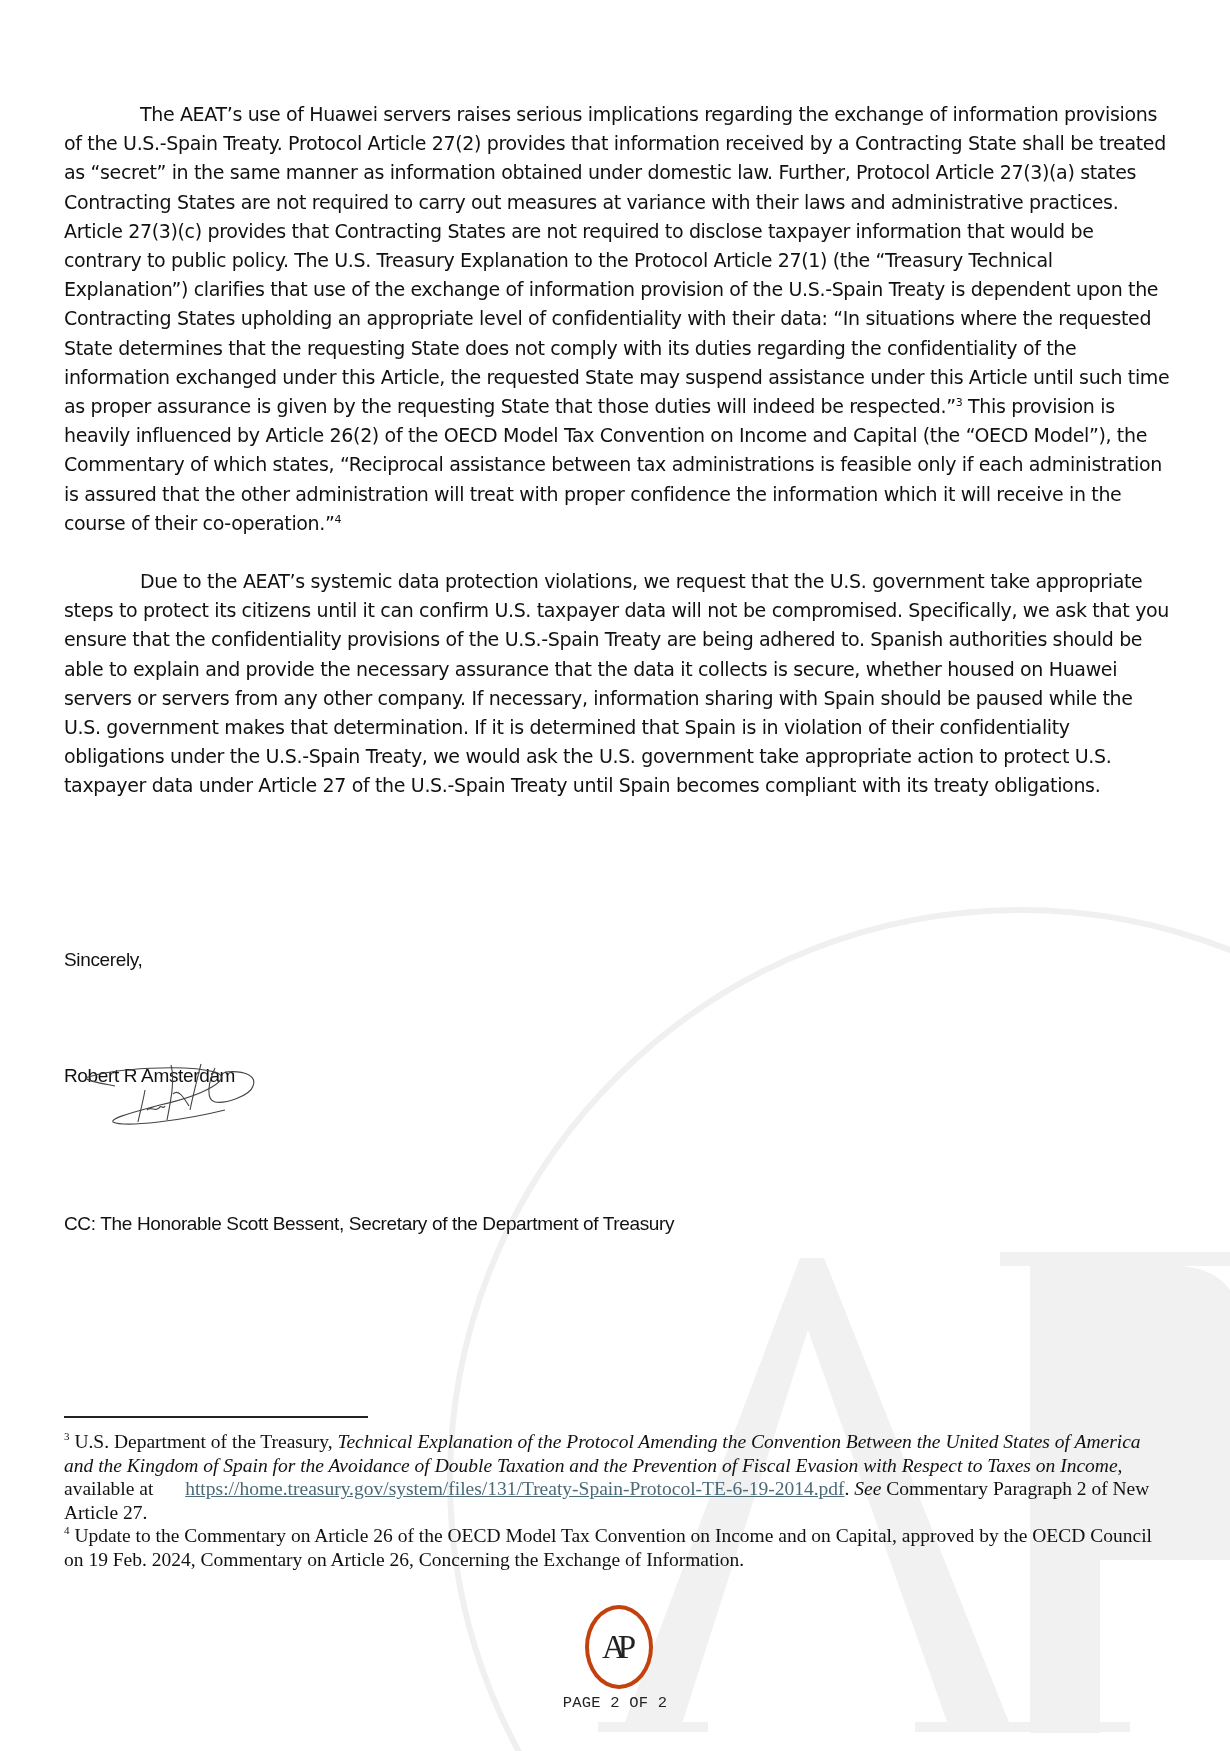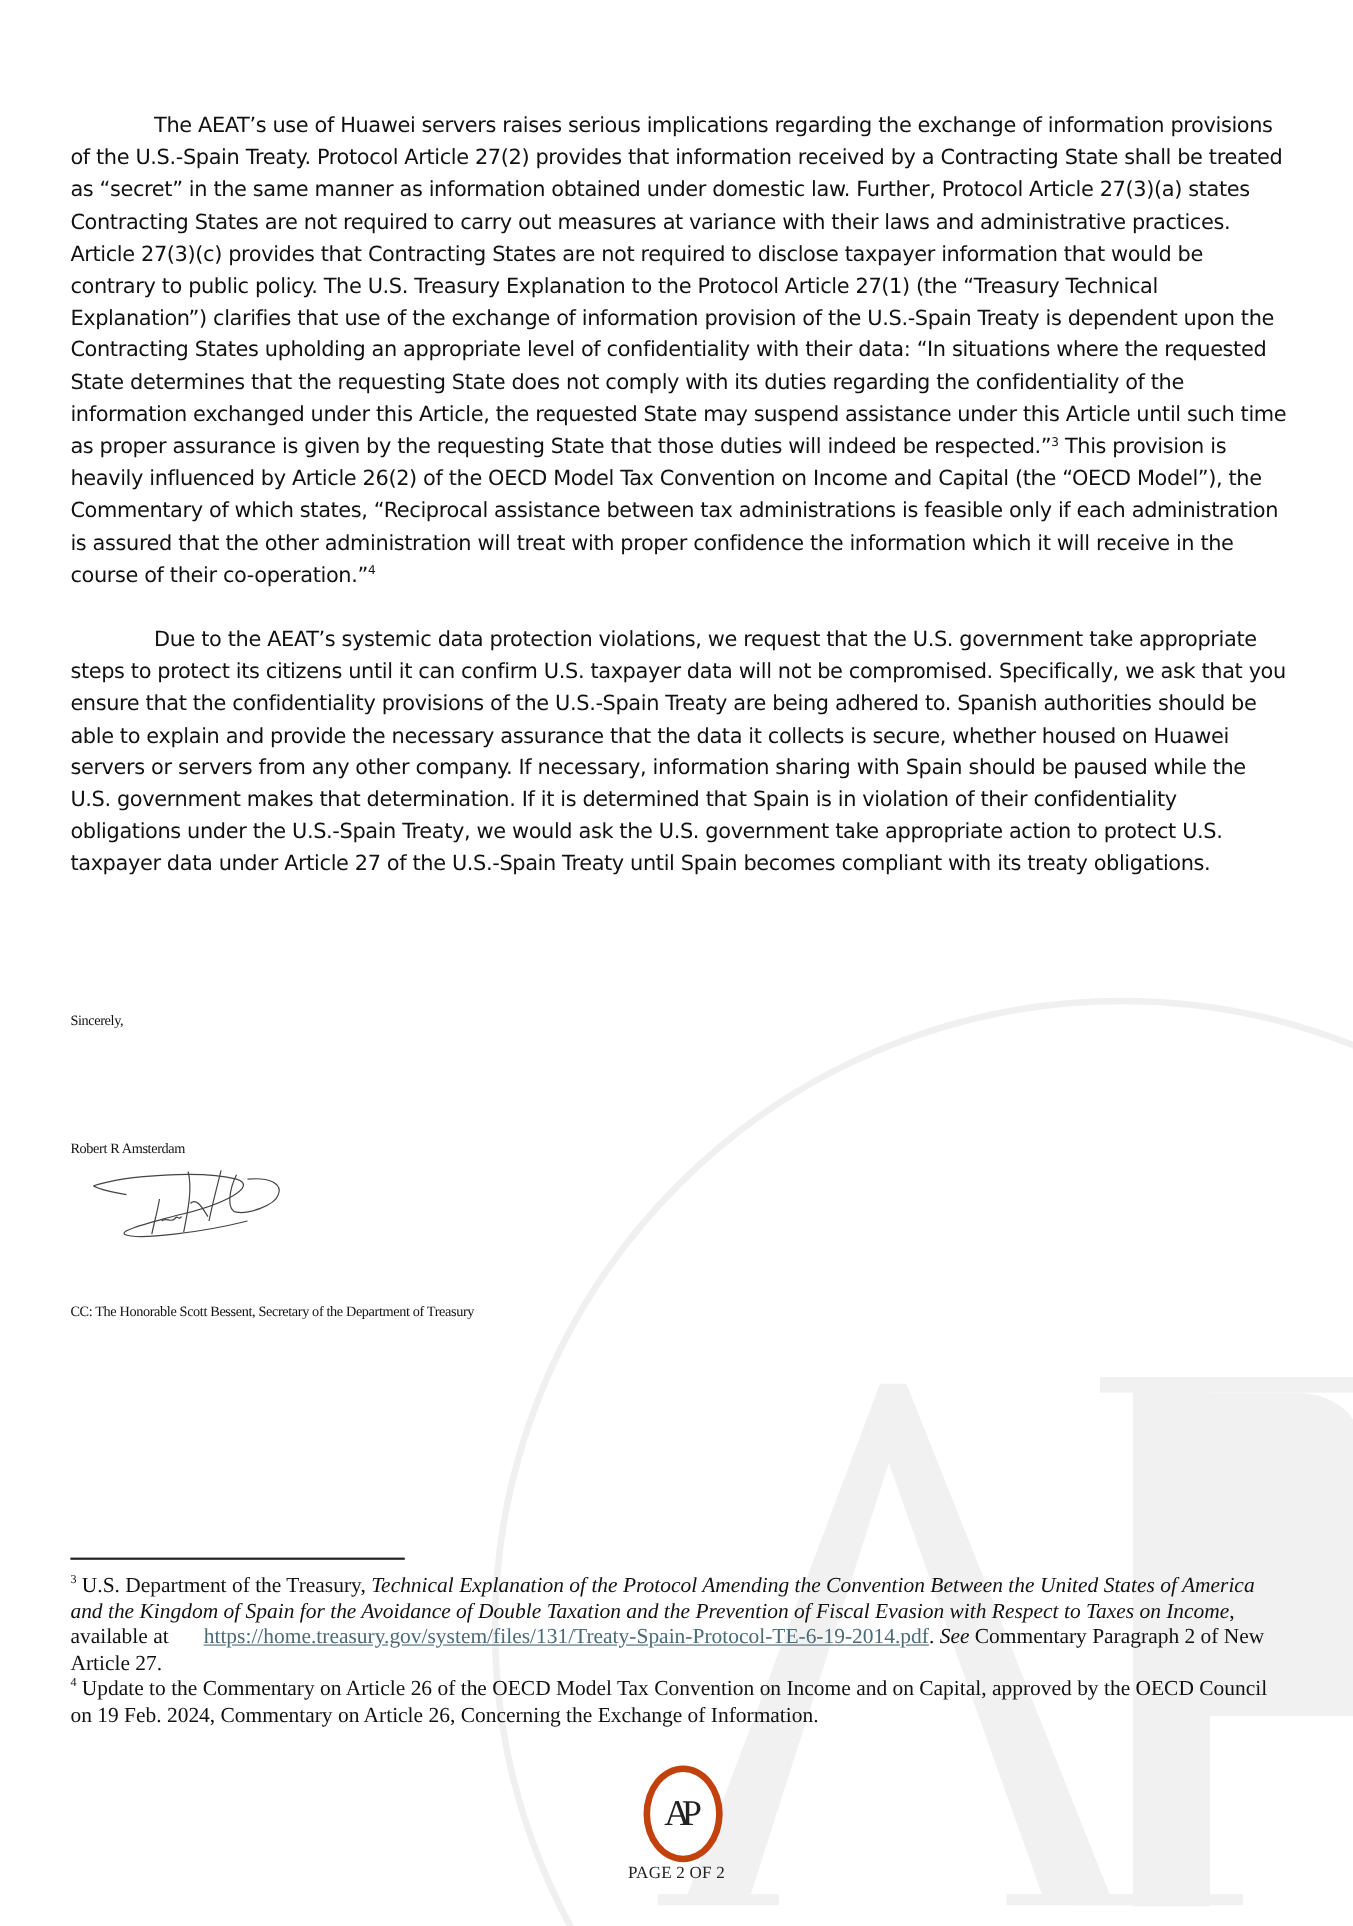--- a/index.html
+++ b/index.html
@@ -6,38 +6,38 @@
   body { width: 1230px; height: 1751px; position: relative; overflow: hidden; }
   .watermark { position: absolute; left: 0; top: 0; width: 1230px; height: 1751px; pointer-events: none; z-index: 0; }
   .page { position: absolute; left: 0; top: 0; width: 1230px; height: 1230px; z-index: 1; }
   .body-text {
     position: absolute; left: 64px; width: 1110px;
     font-family: "DejaVu Sans", sans-serif; font-size: 19px; line-height: 29.2px;
     color: #111111; letter-spacing: -0.35px;
   }
   .para { margin: 0; text-indent: 76px; }
   sup { font-size: 11px; line-height: 0; vertical-align: 7px; }
-  .plain { position: absolute; left: 64px; font-family: Liberation Serif, serif; font-size: 13px; color: #111; letter-spacing: -0.35px; }
+  .plain { position: absolute; left: 64px; font-family: Liberation Sans, sans-serif; font-size: 19px; color: #111; letter-spacing: -0.35px; margin-top: 29px; }
   .fn-rule { position: absolute; left: 64px; top: 1416px; width: 304px; height: 1.5px; background: #222; }
   .footnotes {
     position: absolute; left: 64px; top: 1430px; width: 1110px;
     font-family: "Liberation Serif", serif; font-size: 19.5px; line-height: 23.5px; color: #111;
   }
   .footnotes p { margin: 0; }
   .footnotes sup { font-size: 11px; vertical-align: 8px; }
   .footnotes a { color: #4a6a78; text-decoration: underline; margin-left: 27px; }
   .logo {
     position: absolute; left: 585px; top: 1605px; width: 60px; height: 76px;
-    border: 6px solid #c2410c; border-radius: 50%; display: flex; align-items: center; justify-content: center;
+    border: 4px solid #c2410c; border-radius: 50%; display: flex; align-items: center; justify-content: center;
     font-family: "Liberation Serif", serif; font-size: 33px; color: #222; letter-spacing: -8px; background: rgba(255,255,255,0.6);
   }
   .logo span { padding-right: 8px; }
   .page-num {
     position: absolute; left: 0; width: 1230px; top: 1694px; text-align: center;
-    font-family: Liberation Serif, serif; font-size: 15.5px; color: #222; letter-spacing: 0.2px;
+    font-family: Liberation Mono, monospace; font-size: 15.5px; color: #222; letter-spacing: 0.2px;
   }
   .signature { position: absolute; left: 75px; top: 1050px; width: 250px; height: 85px; }
 </style>
 </head>
 <body>
 
 <svg class="watermark" viewBox="0 0 1230 1751" xmlns="http://www.w3.org/2000/svg">
   <circle cx="1020" cy="1480" r="570" fill="none" stroke="#f0f0f0" stroke-width="6"></circle>
 
   <polygon points="800,1258 824,1258 1012,1730 950,1730 808,1330 680,1730 622,1730" fill="#f1f1f1"></polygon>

